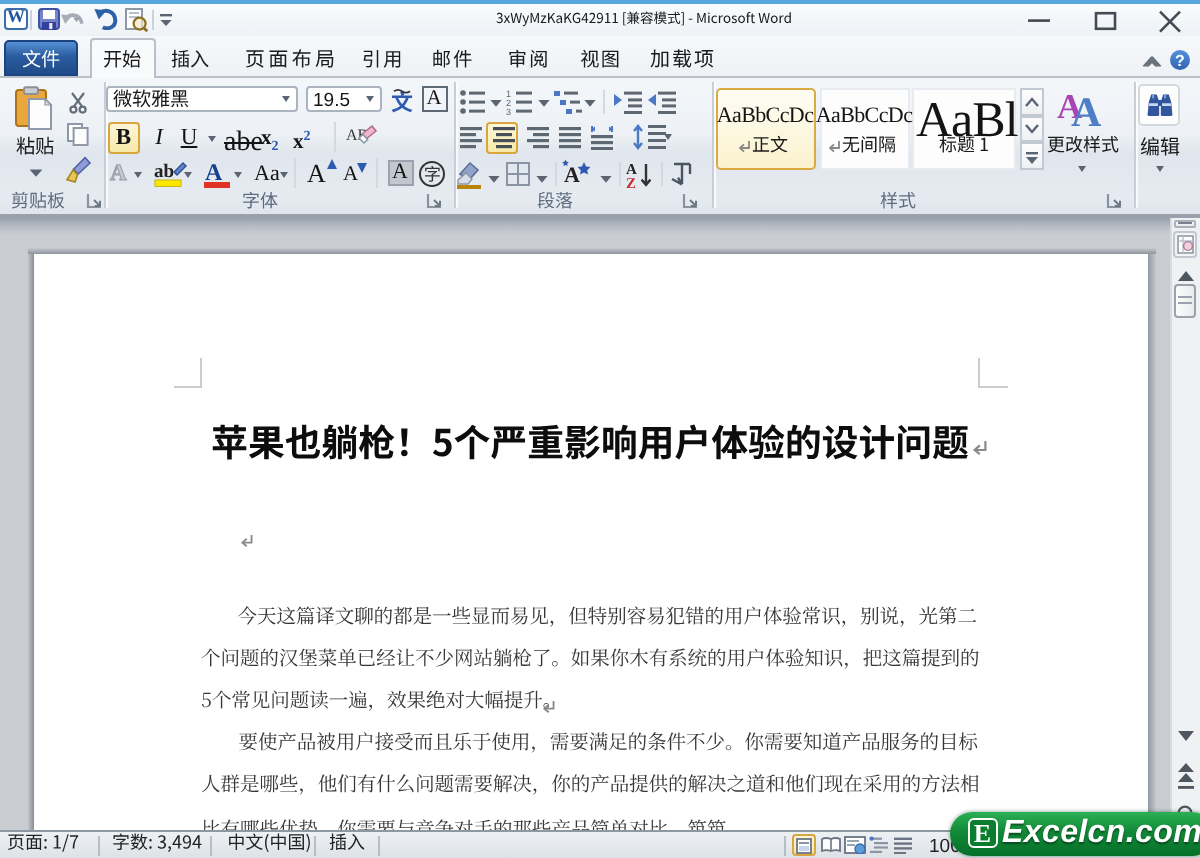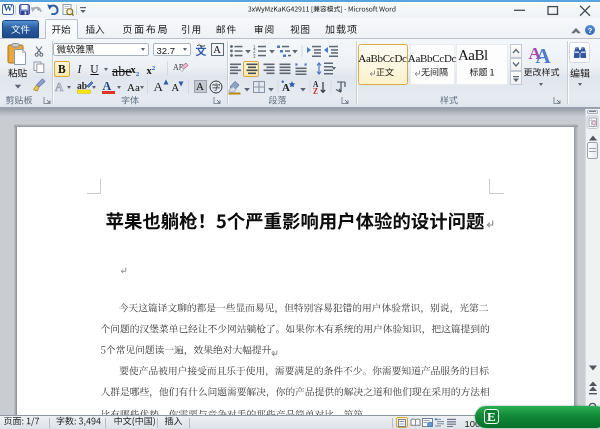--- a/index.html
+++ b/index.html
@@ -61,20 +61,21 @@
 <div id="scrollcol" class="abs"></div>
 <div id="sthumb" class="abs"></div>
 <div id="statusbar" class="abs"></div>
 <div class="abs ssep" style="left:48.5px"></div>
 <div class="abs ssep" style="left:104.5px"></div>
 <div class="abs ssep" style="left:157px"></div>
 <div class="abs ssep" style="left:188.5px"></div>
 <div class="abs ssep" style="left:391.5px"></div>
 <div id="logo" class="abs"></div>
 <div id="logoE" class="abs"></div>
+<div id="logotxt" class="abs">Excelcn.com</div>
 
 <div class="abs" style="left:2px;top:3.5px;width:11.5px;height:11.5px;background:#fff;border:1.3px solid #3a6cab;border-radius:2px;z-index:16"></div>
 <div class="abs lsr" style="left:3px;top:3.2px;width:10px;font-size:9px;font-weight:bold;color:#2456a0;z-index:17;text-align:center">W</div>
 <div class="abs" style="left:15.2px;top:4.5px;width:1px;height:10px;background:#ccd2d9;z-index:16"></div>
 <svg class="abs" style="left:18.5px;top:4px;z-index:16" width="11" height="11" viewBox="0 0 11 11">
       <rect x="0.5" y="0.5" width="10" height="10" rx="1.5" fill="#7583cc" stroke="#3f51a3"></rect>
       <rect x="2.5" y="1" width="6" height="4.5" fill="#fdfdfd"></rect>
       <rect x="2" y="7" width="7" height="4" fill="#32409b"></rect>
       <rect x="5.6" y="7.5" width="1.6" height="3" fill="#e8e8e8"></rect>
     </svg>
@@ -137,21 +138,21 @@
       <path d="M3.5 7 L5.8 9.3 L4.5 13 L0.5 11.8 Z" fill="#e8c75a" stroke="#a8871f" stroke-width="0.8"></path>
     </svg>
 <svg class="abs" style="left:43px;top:96px;z-index:7" width="9" height="9" viewBox="0 0 9 9">
       <path d="M1 1 L1 7.5 L7.5 7.5" fill="none" stroke="#8a94a0" stroke-width="1.1"></path>
       <path d="M4 4 L7 7 M7 7 L7 4.4 M7 7 L4.4 7" stroke="#6e7884" stroke-width="1" fill="none"></path>
     </svg>
 
 <div class="abs combo" style="left:53px;top:42.5px;width:95.5px;height:13.8px;z-index:7"></div>
 <div class="abs dtri" style="left:140.5px;top:47.5px;z-index:8"></div>
 <div class="abs combo" style="left:152.5px;top:42.5px;width:38px;height:13.8px;z-index:7"></div>
-<div class="abs ltx" style="left:156.5px;top:44.6px;font-size:9.5px;z-index:8">32.7</div>
+<div class="abs ltx" style="left:156.5px;top:44.6px;font-size:9.5px;z-index:8">19.5</div>
 <div class="abs dtri" style="left:182.5px;top:47.5px;z-index:8"></div>
 <svg class="abs" style="left:193.5px;top:42.5px;z-index:7" width="14" height="14" viewBox="0 0 14 14">
       <defs>
         <path id="ic0" d="M82 -164C87 -156 92 -144 94 -136H9V-113H40C51 -85 65 -60 83 -40C62 -24 36 -13 5 -5C10 1 17 12 20 18C52 8 79 -5 101 -23C122 -5 148 8 180 16C183 10 190 -1 196 -6C166 -13 140 -25 120 -41C137 -60 151 -84 161 -113H192V-136H105L122 -142C119 -150 113 -163 108 -172ZM101 -57C86 -73 74 -92 65 -113H134C126 -91 115 -72 101 -57Z"></path>
         <path id="ic1" d="M92 -73V-60H14V-46H92V-3C92 0 91 1 87 1C84 1 71 1 57 1C60 5 63 12 64 16C81 16 91 16 98 13C106 11 108 6 108 -2V-46H186V-60H108V-67C125 -77 143 -90 156 -103L146 -111L142 -110H47V-96H127C117 -87 104 -78 92 -73ZM85 -165C89 -160 92 -153 95 -147H16V-106H31V-133H169V-106H184V-147H113C110 -154 105 -163 99 -169Z"></path>
       </defs>
       <g fill="#2d5bb0" transform="translate(1.5 12.2)">
         <use href="#ic0" transform="translate(0 0) scale(0.055)"></use>
       </g>
       <path d="M3 2.6 Q5 1.2 7 2.6 Q9 4 11 2.6" stroke="#333" stroke-width="0.9" fill="none"></path>
@@ -332,21 +333,21 @@
 <svg class="abs" style="left:341px;top:96px;z-index:7" width="9" height="9" viewBox="0 0 9 9">
       <path d="M1 1 L1 7.5 L7.5 7.5" fill="none" stroke="#8a94a0" stroke-width="1.1"></path>
       <path d="M4 4 L7 7 M7 7 L7 4.4 M7 7 L4.4 7" stroke="#6e7884" stroke-width="1" fill="none"></path>
     </svg>
 
 <div class="abs" style="left:357.5px;top:44px;width:50px;height:40.5px;background:linear-gradient(#fefdf5,#fbf2cd);border:1.5px solid #dcaa43;border-radius:2.5px;z-index:7"></div>
 <div class="abs lsr" style="left:357.5px;top:51.5px;width:50px;text-align:center;font-size:11px;letter-spacing:-0.3px;z-index:8">AaBbCcDc</div>
 <div class="abs" style="left:409.5px;top:44px;width:45px;height:40.5px;background:#fdfdfe;border:1px solid #e8ebef;z-index:7"></div>
 <div class="abs lsr" style="left:407.5px;top:51.5px;width:49px;text-align:center;font-size:11px;letter-spacing:-0.3px;z-index:8">AaBbCcDc</div>
 <div class="abs" style="left:456px;top:44px;width:52px;height:40.5px;background:#fdfdfe;border:1px solid #e8ebef;overflow:hidden;z-index:7"></div>
-<div class="abs lsr" style="left:458px;top:46.5px;font-size:15px;letter-spacing:-0.5px;z-index:8">AaBl</div>
+<div class="abs lsr" style="left:458px;top:46.5px;font-size:25px;letter-spacing:-0.5px;z-index:8">AaBl</div>
 <div class="abs" style="left:509.5px;top:44px;width:12.5px;height:13.5px;background:linear-gradient(#fdfdfd,#eef0f3);border:1px solid #c2c9d2;z-index:7"></div>
 <div class="abs" style="left:509.5px;top:57.5px;width:12.5px;height:13.5px;background:linear-gradient(#fdfdfd,#eef0f3);border:1px solid #c2c9d2;z-index:7"></div>
 <div class="abs" style="left:509.5px;top:71px;width:12.5px;height:13.5px;background:linear-gradient(#fdfdfd,#eef0f3);border:1px solid #c2c9d2;z-index:7"></div>
 <svg class="abs" style="left:512px;top:47.5px;z-index:8" width="8" height="7" viewBox="0 0 8 7">
       <path d="M1 5 L4 1.5 L7 5" fill="none" stroke="#5a6472" stroke-width="1.2"></path>
     </svg>
 <svg class="abs" style="left:512px;top:61px;z-index:8" width="8" height="7" viewBox="0 0 8 7">
       <path d="M1 1.5 L4 5 L7 1.5" fill="none" stroke="#5a6472" stroke-width="1.2"></path>
     </svg>
 <svg class="abs" style="left:512px;top:74.5px;z-index:8" width="8" height="8" viewBox="0 0 8 8">

